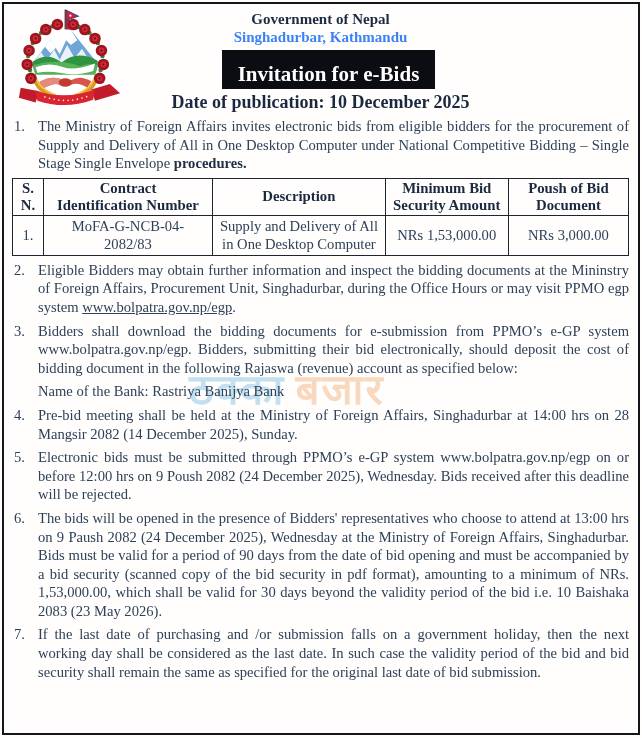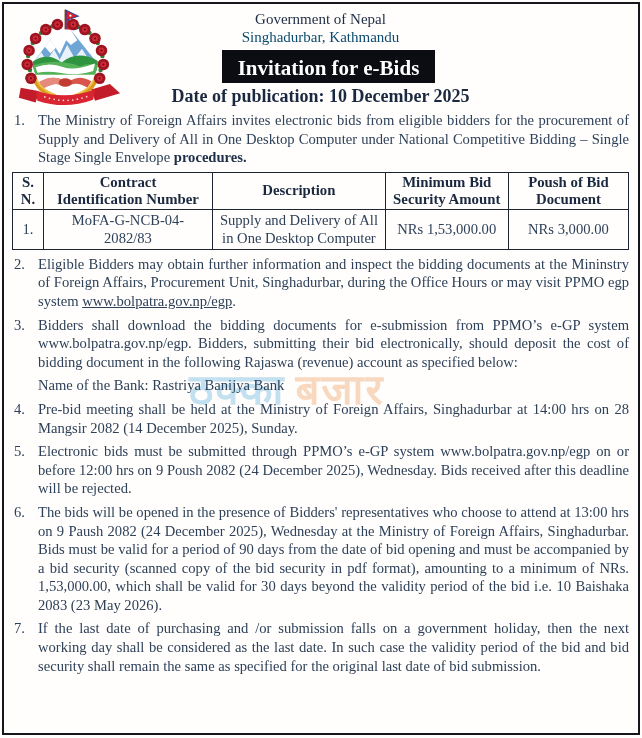--- a/index.html
+++ b/index.html
@@ -8,26 +8,26 @@
     font-family:"Liberation Serif", serif; color:#2e4158; overflow:hidden;
     box-sizing:border-box;
   }
   .frame{
     position:absolute; left:2px; top:2px; right:2px; bottom:3px;
     border:2.5px solid #15161c; padding:3px 9px 2px 8px; box-sizing:border-box;
   }
   
   .header{position:relative; text-align:center; padding-top:4px;}
   .emblem{position:absolute; left:5px; top:0px; width:104px; height:100px;}
-  .gov{font-weight:normal; font-size:15px; color:#1c2b42; line-height:17px;}
+  .gov{font-weight:bold; font-size:15px; color:#1c2b42; line-height:17px;}
   .ministry{font-weight:bold; font-size:27px; color:#1b2940; line-height:30px; letter-spacing:.2px;}
-  .addr{font-weight:normal; font-size:15px; color:#0c4a6e; line-height:18px;}
+  .addr{font-weight:bold; font-size:15px; color:#3b82f6; line-height:18px;}
   .banner{
     display:inline-block; background:#0c0d12; color:#ffffff; font-weight:bold;
-    font-size:21px; line-height:25px; padding:6px 16px 2px 16px; margin-top:4px;margin-left:16px;
+    font-size:21px; line-height:25px; padding:12px 16px 2px 16px; margin-top:4px;margin-left:16px;
   }
   .pubdate{font-weight:bold; font-size:18px; color:#1b2940; line-height:19px; margin-top:4px;}
   
   .items{margin-top:3px;}
   .item{display:flex; margin-top:5px; position:relative; z-index:2;}
   .num{flex:0 0 26px; font-size:14.6px; line-height:18.6px; padding-left:2px; box-sizing:border-box;}
   .itext{flex:1; text-align:justify; font-size:14.6px; line-height:18.6px;}
   .b{font-weight:bold; color:#1e2e47;margin-top:28px;}
   .u{text-decoration:underline;}
   .bank{margin-top:5px; text-align:left;}

